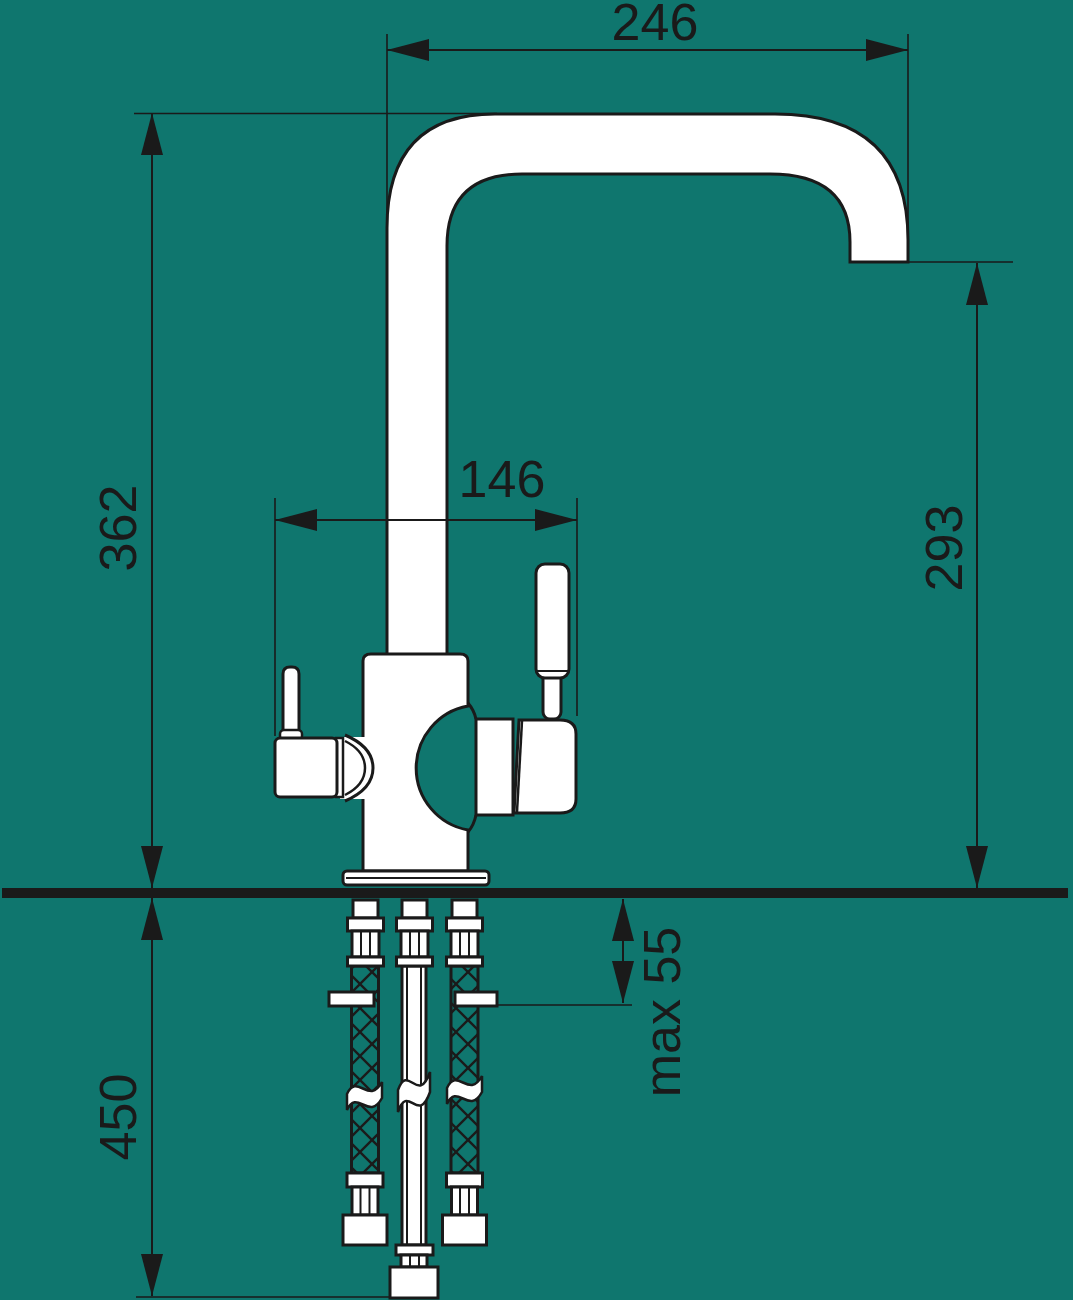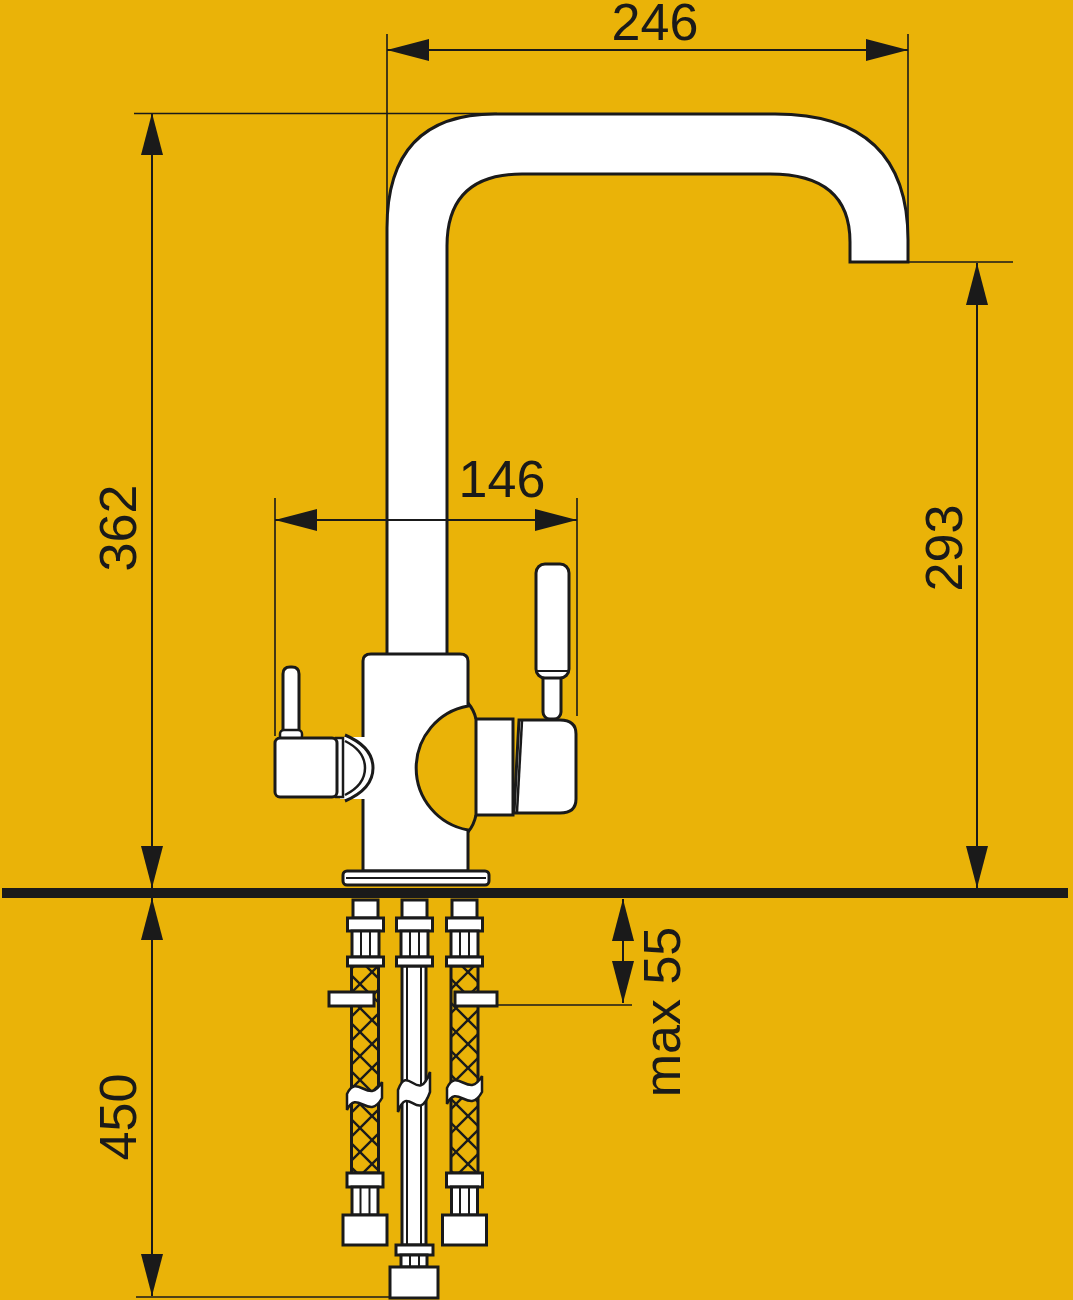--- a/index.html
+++ b/index.html
@@ -8,21 +8,21 @@
     background: #ffffff;
     width: 1073px;
     height: 1300px;
     overflow: hidden;
     font-family: "Liberation Sans", sans-serif;
   }
   .drawing-wrap {
     position: relative;
     width: 1073px;
     height: 1300px;
-    background: #eab308;
+    background: #0f766e;
   }
   svg text {
     font-family: "Liberation Sans", "DejaVu Sans", sans-serif;
     font-size: 52px;
     fill: #1a1a1a;
   }
 </style>
 </head>
 <body>
 

